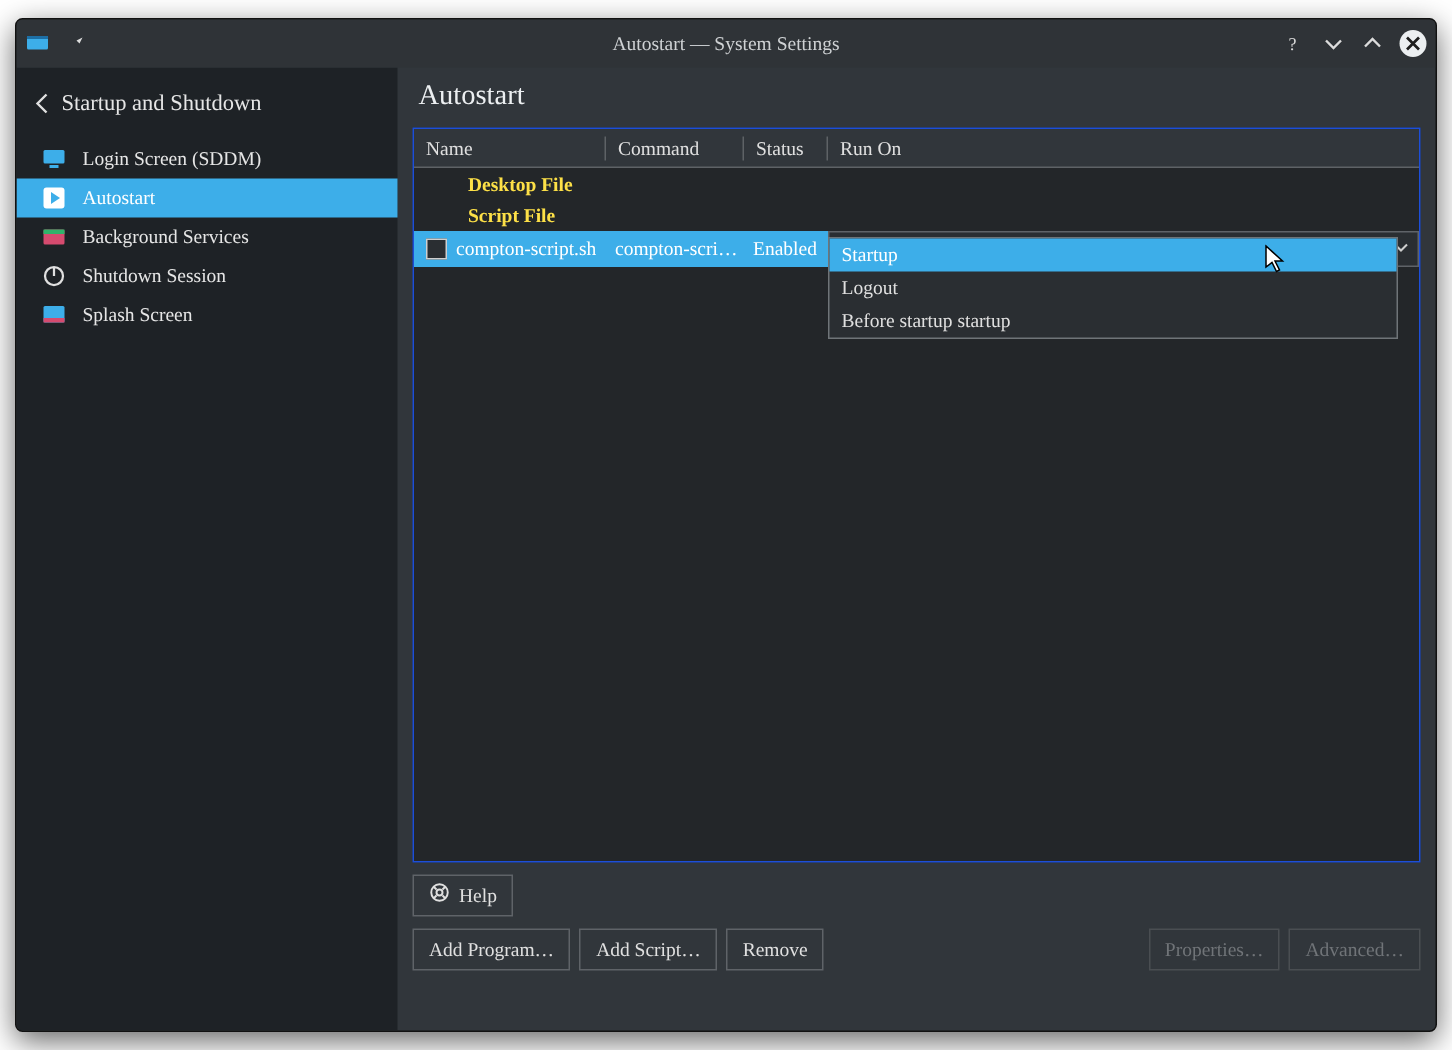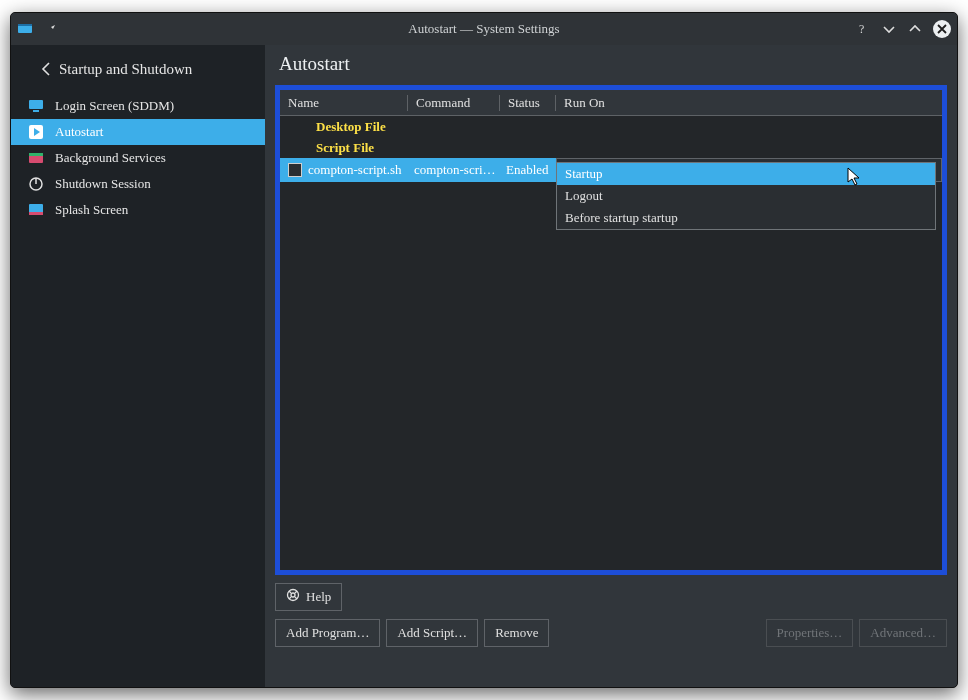--- a/index.html
+++ b/index.html
@@ -64,21 +64,20 @@
     display: flex; flex-direction: column;
     padding-top: 4px;
   }
   .sidebar-header {
     display: flex; align-items: center;
     height: 40px;
     padding: 0 8px 0 12px;
     gap: 8px;
     color: #e6e6e6;
     font-size: 15px;
-    margin-left: 18px;
   }
   .side-list { display:flex; flex-direction:column; margin-top: 4px; }
   .side-item {
     display:flex; align-items:center;
     height: 26px;
     padding: 0 10px 0 16px;
     gap: 10px;
     color: #e6e6e6;
     cursor: pointer;
   }
@@ -100,21 +99,21 @@
     min-width: 0;
   }
   .page-title {
     font-size: 19px;
     padding: 4px 0 10px 4px;
     color: #eceff1;
   }
 
   .table-wrap {
     flex: 0 0 490px;
-    border: 5px solid #1d4ed8;
+    border: 1px solid #1d4ed8;
     background: #232629;
     display:flex; flex-direction:column;
     position: relative;
   }
 
   .thead {
     display:flex;
     height: 26px;
     align-items:center;
     border-bottom: 1px solid #5e6266;

